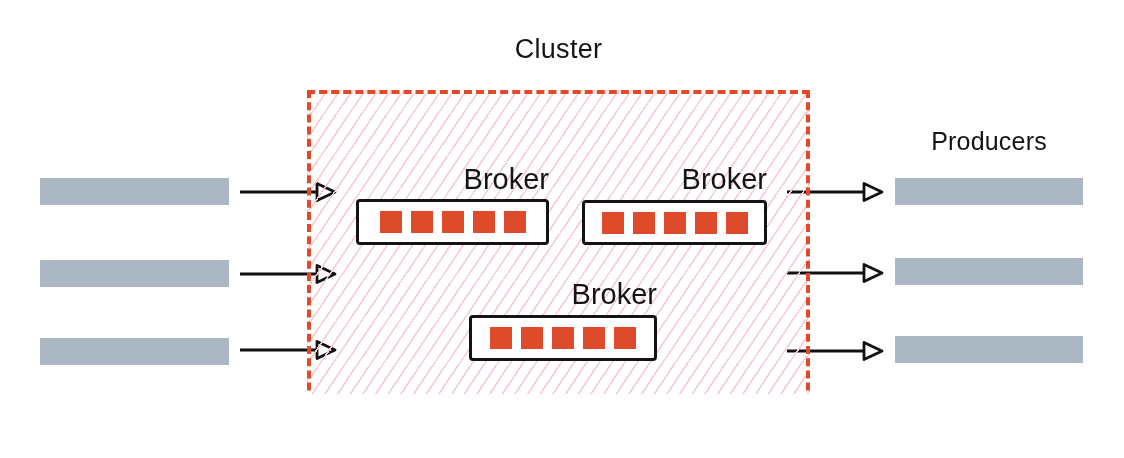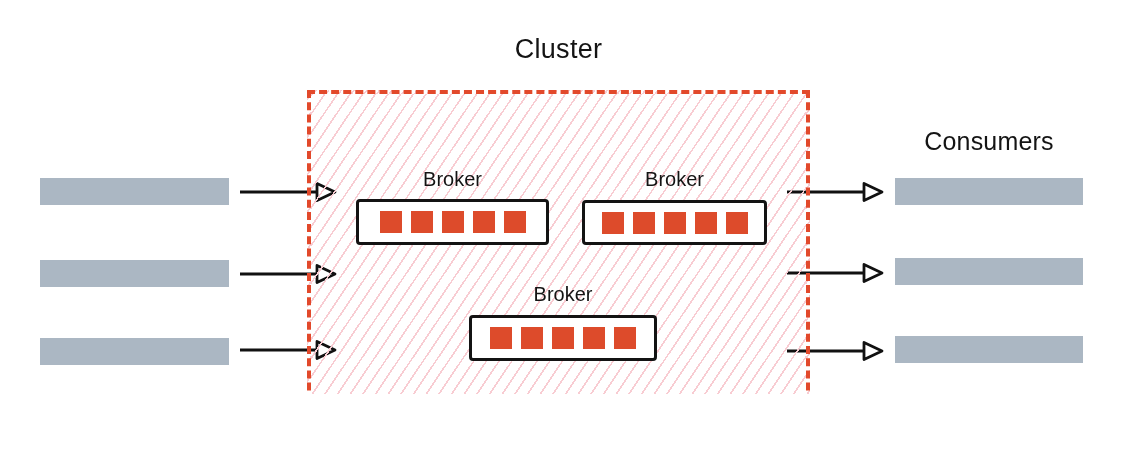--- a/index.html
+++ b/index.html
@@ -39,23 +39,23 @@
     background: repeating-linear-gradient(
       124deg,
       var(--hatch-pink, #f8ccd2) 0px,
       var(--hatch-pink, #f8ccd2) 1.6px,
       transparent 1.6px,
       transparent 10.5px
     );
   }
   .broker-label {
     position: absolute;
-    font-size: 20px;
+    font-size: 29px;
     font-weight: 500;
-    text-align: center;
+    text-align: right;
     line-height: 28px;
   }
   .broker-box {
     position: absolute;
     box-sizing: border-box;
     background: #ffffff;
     border: 3px solid #131313;
     border-radius: 4px;
     display: flex;
     align-items: center;
@@ -75,21 +75,21 @@
   .bar-right { left: 895px; width: 188px; }
   .arrow { position: absolute; width: 100px; height: 24px; }
 </style>
 </head>
 <body>
 
 <div class="canvas">
 
   <div class="title">Cluster</div>
 
-  <div class="side-label consumers-label">Consumers</div>
+  <div class="side-label consumers-label">Producers</div>
 
   <div class="bar bar-left" style="top:178px"></div>
   <div class="bar bar-left" style="top:260px"></div>
   <div class="bar bar-left" style="top:338px"></div>
 
   <div class="bar bar-right" style="top:178px"></div>
   <div class="bar bar-right" style="top:258px"></div>
   <div class="bar bar-right" style="top:336px"></div>
 
   <svg class="arrow" style="left:238px; top:180px" viewBox="0 0 100 24">

